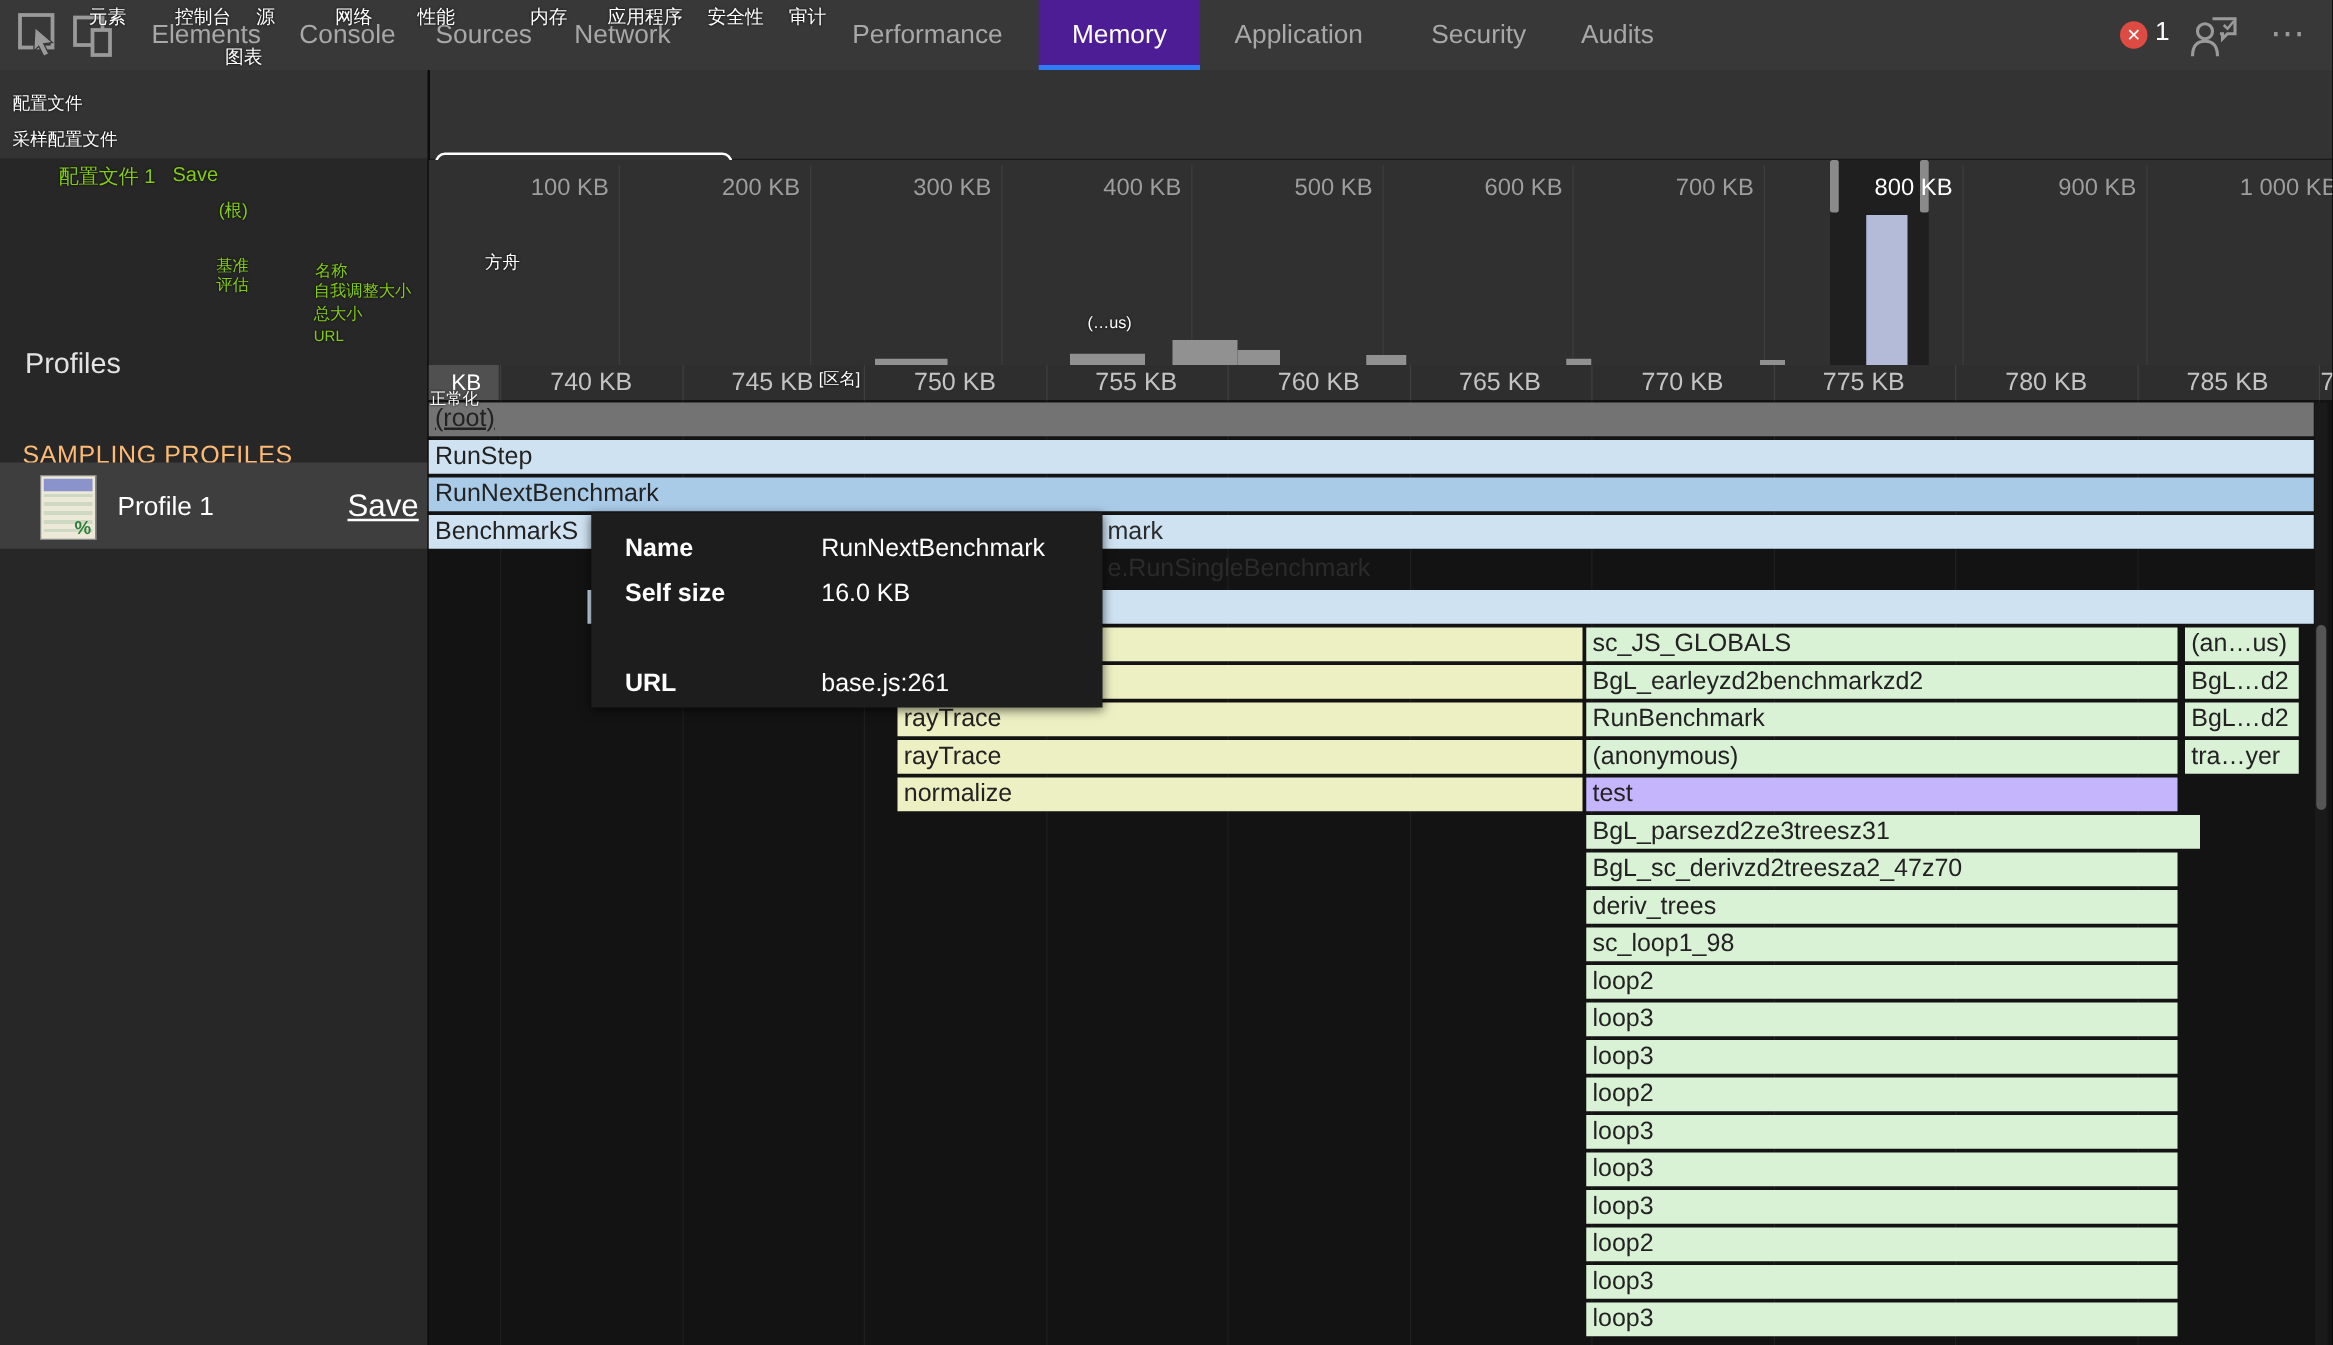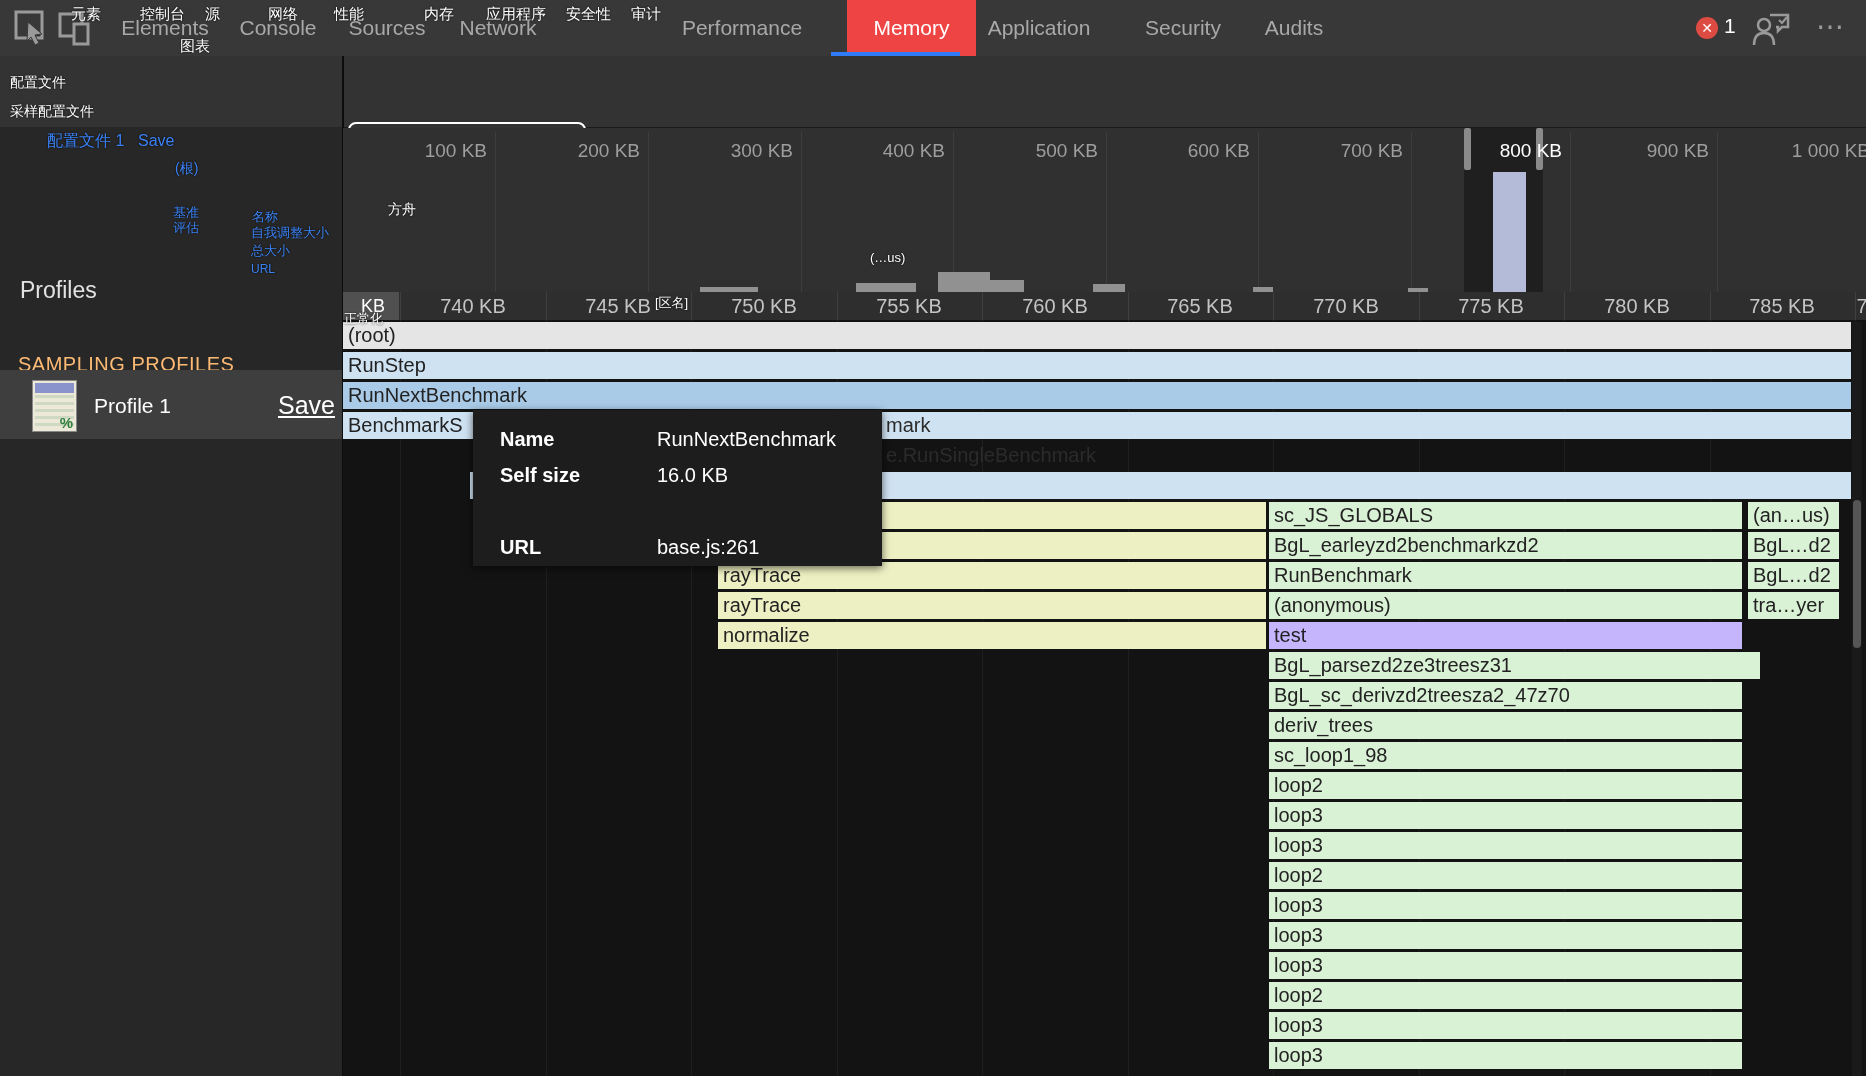--- a/index.html
+++ b/index.html
@@ -2,21 +2,21 @@
 <html><head>
 <meta charset="utf-8">
 <style>
   html,body{margin:0;padding:0;background:#000;}
   #app{position:relative;width:1866px;height:1076px;background:#141414;overflow:hidden;
        font-family:"Liberation Sans",sans-serif;color:#ccc;}
   .abs{position:absolute;}
   
   #tabbar{position:absolute;left:0;top:0;width:1866px;height:56px;background:#383838;border-bottom:1px solid #222;}
   .tab{position:absolute;top:0;height:56px;line-height:56px;font-size:21px;color:#a8a8a8;padding:0 14px;cursor:default;}
-  .tab.active{background:#ef4444;color:#fff;margin-left:16px;}
+  .tab.active{background:#4c1d95;color:#fff;}
   .tab-underline{position:absolute;height:4px;background:#2f7cf6;bottom:0;}
   .cnlab{position:absolute;color:#fff;font-size:15px;line-height:17px;white-space:nowrap;text-shadow:0 0 2px #000;z-index:30;}
   
   #toolbar{position:absolute;left:0;top:56px;width:1866px;height:71px;background:#333;border-bottom:1px solid #1a1a1a;}
   #record-btn{position:absolute;left:19px;top:85px;width:24px;height:24px;border-radius:50%;background:#fff;}
   #block-btn{position:absolute;left:78px;top:83px;width:22px;height:22px;border:3px solid #e8e8e8;border-radius:50%;}
   #block-btn::after{content:"";position:absolute;left:-1px;top:9px;width:24px;height:3px;background:#e8e8e8;transform:rotate(-45deg);}
   #chart-select{position:absolute;left:348px;top:66px;width:238px;height:52px;border:2px solid #fff;border-radius:8px;background:#333;color:#fff;font-size:21px;line-height:48px;padding-left:14px;box-sizing:border-box;}
   #chart-select .arrow{position:absolute;right:16px;top:0;font-size:15px;color:#fff;}
   
@@ -24,21 +24,21 @@
   #panel-divider{position:absolute;left:342px;top:56px;width:2px;height:1020px;background:#0c0c0c;}
   #profiles-title{position:absolute;left:20px;top:150px;font-size:23px;color:#e3e3e3;}
   #sampling-header{position:absolute;left:18px;top:226px;font-size:20px;color:#fdba74;letter-spacing:0.5px;}
   #profile-row{position:absolute;left:0;top:243px;width:342px;height:69px;background:#3e3e3e;}
   #profile-icon{position:absolute;left:32px;top:253px;width:45px;height:52px;background:#ece9d8;border:1px solid #888;box-sizing:border-box;}
   #profile-icon .band{position:absolute;left:2px;top:2px;right:2px;height:10px;background:#8b93cc;}
   #profile-icon .grid{position:absolute;left:2px;top:14px;right:2px;bottom:2px;
      background:repeating-linear-gradient(180deg,#cfd8c2 0 3px,#ece9d8 3px 7px);}
   #profile-icon .pct{position:absolute;right:3px;bottom:0px;color:#2f7d3a;font-size:15px;font-weight:bold;}
   #profile-name{position:absolute;left:94px;top:267px;font-size:21px;color:#fff;}
-  .ovl{position:absolute;color:#3b82f6;white-space:nowrap;text-shadow:0 0 2px #000;z-index:40;}
+  .ovl{position:absolute;color:#84cc16;white-space:nowrap;text-shadow:0 0 2px #000;z-index:40;}
   #save-link{position:absolute;left:278px;top:264px;font-size:25px;color:#fff;text-decoration:underline;z-index:41;}
   
   #overview{position:absolute;left:343px;top:128px;width:1523px;height:164px;background:#303030;}
   .ogrid{position:absolute;top:4px;bottom:0;width:1px;background:#3d3d3d;}
   .otick{position:absolute;top:12px;width:130px;text-align:right;font-size:19px;color:#9e9e9e;}
   .otick.bright{color:#fff;z-index:6;}
   .obar{position:absolute;background:#919191;}
   .sel-handle{position:absolute;width:7px;height:42px;background:#8a8a8a;border-radius:2px;z-index:5;}
   
   #flameruler{position:absolute;left:343px;top:292px;width:1523px;height:28px;background:#2e2e2e;border-bottom:1px solid #000;}
@@ -229,21 +229,21 @@
       <div class="fgrid" style="left: 203px;"></div>
       <div class="fgrid" style="left: 348px;"></div>
       <div class="fgrid" style="left: 494px;"></div>
       <div class="fgrid" style="left: 639px;"></div>
       <div class="fgrid" style="left: 785px;"></div>
       <div class="fgrid" style="left: 930px;"></div>
       <div class="fgrid" style="left: 1076px;"></div>
       <div class="fgrid" style="left: 1221px;"></div>
       <div class="fgrid" style="left: 1367px;"></div>
       <div class="fgrid" style="left: 1512px;"></div>
-      <div class="fbar" style="left: 0px; top: 2px; width: 1508px; background: #e5e5e5;">(root)</div>
+      <div class="fbar" style="left: 0px; top: 2px; width: 1508px; background: #737373; text-decoration: underline;">(root)</div>
       <div class="fbar" style="left: 0px; top: 32px; width: 1508px; background: rgb(207, 226, 242);">RunStep</div>
       <div class="fbar" style="left: 0px; top: 62px; width: 1508px; background: rgb(169, 203, 232);">RunNextBenchmark</div>
       <div class="fbar" style="left: 0px; top: 92px; width: 1508px; background: rgb(207, 226, 242);">BenchmarkS</div>
       <div class="frag" style="left: 543px; top: 92px;">mark</div>
       <div class="frag" style="left: 543px; top: 122px;">e.RunSingleBenchmark</div>
       <div class="fbar" style="left: 127px; top: 152px; width: 1381px; background: rgb(207, 226, 242);"></div>
       <div class="fbar" style="left: 375px; top: 182px; width: 548px; background: rgb(237, 240, 194);"></div>
       <div class="fbar" style="left: 375px; top: 212px; width: 548px; background: rgb(237, 240, 194);"></div>
       <div class="fbar" style="left: 375px; top: 242px; width: 548px; background: rgb(237, 240, 194);">rayTrace</div>
       <div class="fbar" style="left: 375px; top: 272px; width: 548px; background: rgb(237, 240, 194);">rayTrace</div>

